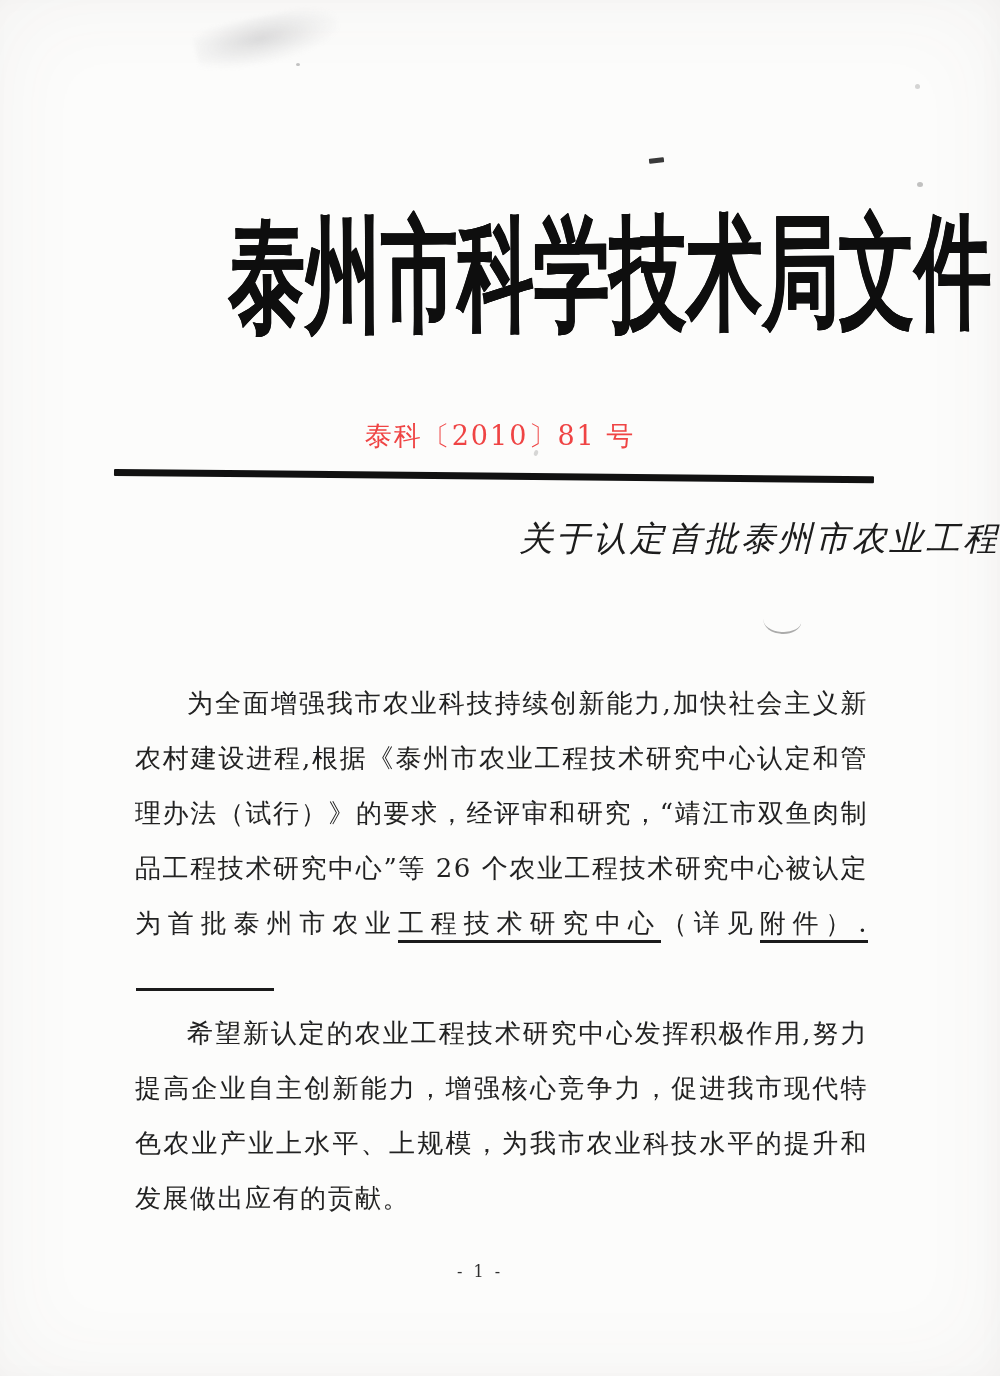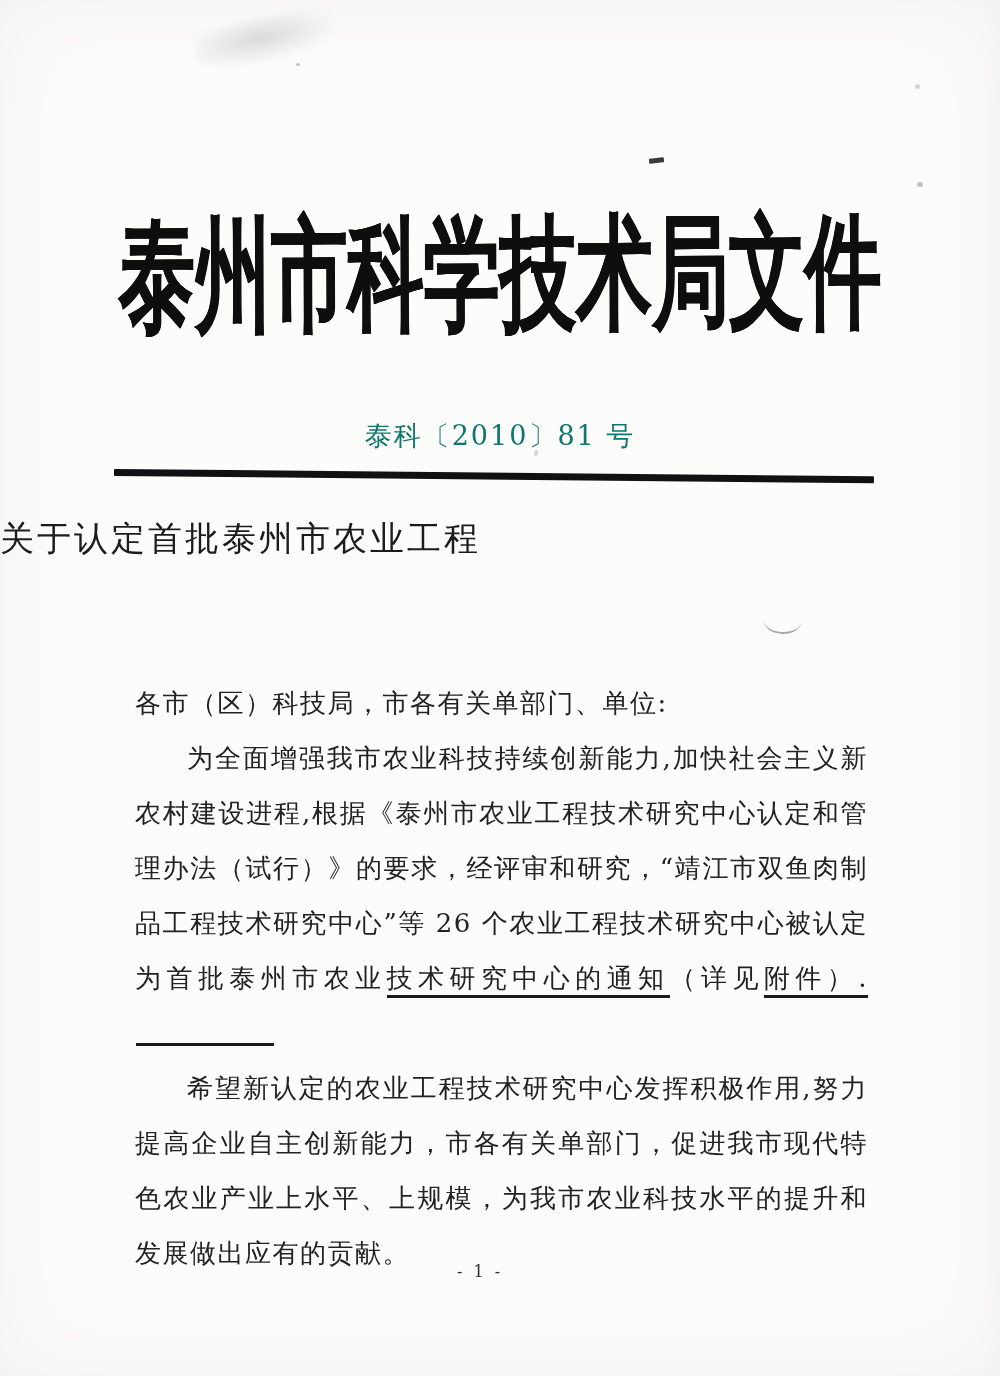--- a/index.html
+++ b/index.html
@@ -52,21 +52,21 @@
   .speck-2 { position: absolute; left: 915px; top: 84px; width: 5px; height: 5px; background: #c9c9c9; border-radius: 50%; opacity: .8; }
   .speck-3 { position: absolute; left: 917px; top: 182px; width: 6px; height: 5px; background: #9a9a9a; border-radius: 50%; opacity: .6; }
   .speck-4 { position: absolute; left: 534px; top: 450px; width: 4px; height: 6px; background: #bdbdbd; border-radius: 50%; opacity: .6; transform: rotate(20deg); }
 
   
   .masthead {
     position: absolute;
     left: 0; top: 203px;
     width: 1000px;
     display: flex;
-    justify-content: center;
+    justify-content: flex-start;
   }
   .masthead-text {
     font-size: 122px;
     line-height: 140px;
     font-weight: 900;
     white-space: nowrap;
     letter-spacing: 0px;
     transform: scale(0.625, 1.02) rotate(-0.25deg);
     transform-origin: center center;
     color: #0e0e0e;
@@ -74,44 +74,45 @@
   }
 
   
   .doc-number {
     position: absolute;
     left: 0; top: 418px;
     width: 1000px;
     text-align: center;
     font-size: 27px;
     letter-spacing: 2px;
-    color: #0f766e;
+    color: #ef4444;
   }
 
   
   .divider-rule {
     position: absolute;
     left: 114px; top: 469px;
     width: 760px; height: 7px;
     background: #111111;
     transform: rotate(0.55deg);
     transform-origin: left center;
     border-radius: 1px;
   }
 
   
   .doc-title {
     position: absolute;
     left: 0; top: 512px;
     width: 1000px;
-    text-align: left;
+    text-align: right;
     font-size: 34px;
     line-height: 53px;
     letter-spacing: 3px;
     color: #1c1c1c;
+    font-style: italic;
   }
 
   
   .body-text {
     position: absolute;
     left: 135px; top: 676px;
     width: 733px;
     font-size: 26px;
     line-height: 55px;
     letter-spacing: 1.5px;
@@ -164,20 +165,19 @@
 
   <div class="doc-number">泰科〔2010〕81 号</div>
 
   <div class="divider-rule"></div>
 
   <div class="doc-title">
     <div>关于认定首批泰州市农业工程</div>
   </div>
 
   <div class="body-text">
-    <p>各市（区）科技局，市各有关单部门、单位:</p>
-    <p class="para-indent"><span>为全面增强我市农业科技持续创新能力,加快社会主义新农村建设进程,根据《泰州市农业工程技术研究中心认定和管理办法（试行）》的要求，经评审和研究，“靖江市双鱼肉制品工程技术研究中心”等 26 个农业工程技术研究中心被认定为首批泰州市农业</span><span class="u-line">技术研究中心的通知</span><span>（详见</span><span class="u-line">附件）.</span><span class="trail-line"></span></p>
-    <p class="para-indent">希望新认定的农业工程技术研究中心发挥积极作用,努力提高企业自主创新能力，市各有关单部门，促进我市现代特色农业产业上水平、上规模，为我市农业科技水平的提升和发展做出应有的贡献。</p>
+    <p class="para-indent"><span>为全面增强我市农业科技持续创新能力,加快社会主义新农村建设进程,根据《泰州市农业工程技术研究中心认定和管理办法（试行）》的要求，经评审和研究，“靖江市双鱼肉制品工程技术研究中心”等 26 个农业工程技术研究中心被认定为首批泰州市农业</span><span class="u-line">工程技术研究中心</span><span>（详见</span><span class="u-line">附件）.</span><span class="trail-line"></span></p>
+    <p class="para-indent">希望新认定的农业工程技术研究中心发挥积极作用,努力提高企业自主创新能力，增强核心竞争力，促进我市现代特色农业产业上水平、上规模，为我市农业科技水平的提升和发展做出应有的贡献。</p>
   </div>
 
   <div class="page-number">- 1 -</div>
 
 </div>
 
 </body></html>

